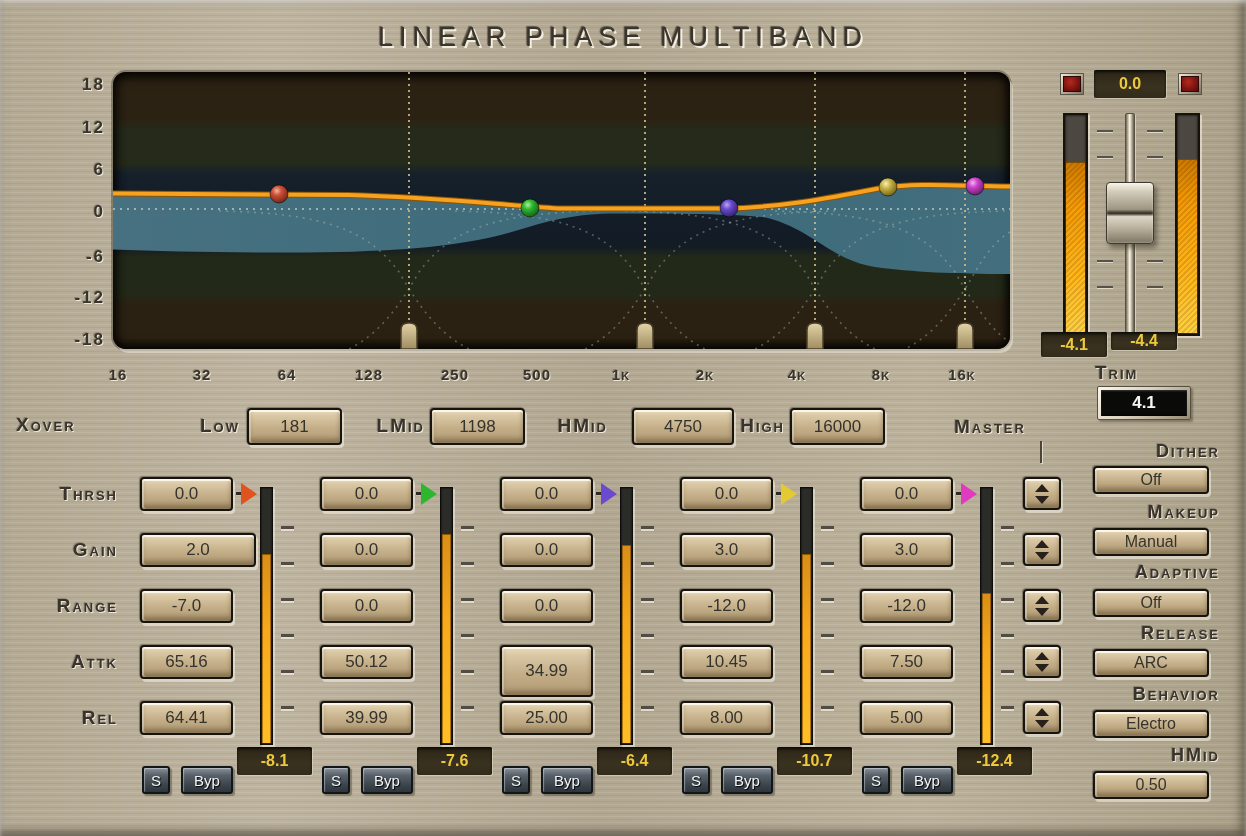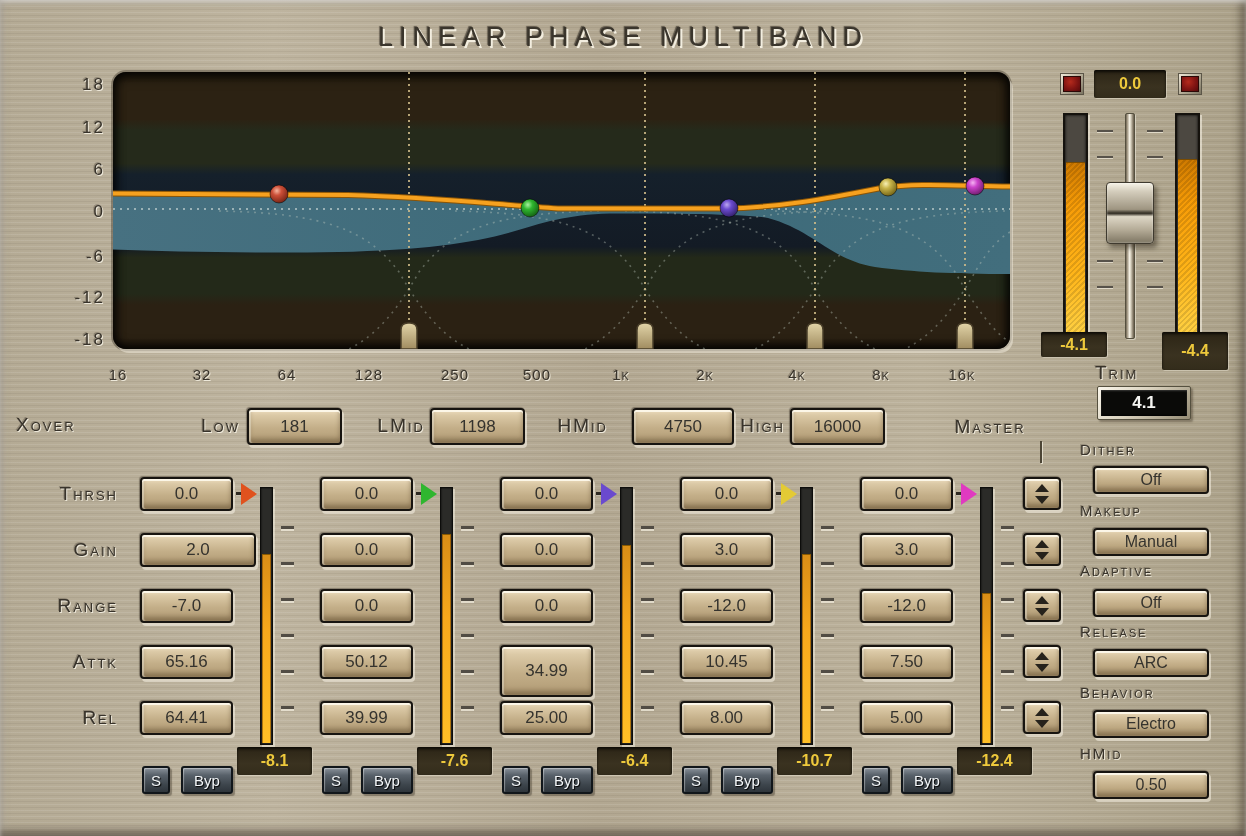--- a/index.html
+++ b/index.html
@@ -9,21 +9,21 @@
     background:
       repeating-linear-gradient(180deg, rgba(255,255,255,.10) 0 1px, rgba(255,255,255,0) 1px 3px, rgba(70,60,45,.08) 3px 4px, rgba(255,255,255,0) 4px 6px),
       linear-gradient(90deg,#b4aa94 0%,#beb49f 22%,#b2a791 48%,#bcb29c 74%,#aba189 100%);
     box-shadow: inset 0 3px 4px rgba(255,255,255,.5), inset 0 -5px 10px rgba(55,45,35,.55),
                 inset -6px 0 10px rgba(55,45,35,.4), inset 4px 0 6px rgba(255,255,255,.25);
     user-select:none;
   }
   .abs{position:absolute;}
   
   .eng{
-    color:#38332b;font-variant:small-caps;font-weight:normal;letter-spacing:2px;
+    color:#38332b;font-variant:small-caps;font-weight:bold;letter-spacing:2px;
     text-shadow:1px 1px 0 rgba(250,246,234,.8), -1px -1px 0 rgba(40,33,24,.25);
   }
   .title{
     left:0;top:22px;width:1246px;text-align:center;font-size:27px;font-weight:normal;
     letter-spacing:6px;color:#3a352c;
     text-shadow:2px 2px 0 rgba(248,244,231,.9), -1px -1px 1px rgba(25,20,14,.55);
   }
   
   .tanbtn{
     background:linear-gradient(180deg,#ecdcbe 0%,#dbc9a6 16%,#c3ae88 55%,#b09a74 100%);
@@ -122,21 +122,21 @@
       #15202b 37%, #131b25 63%,
       #232919 67%, #232919 80%,
       #2b2113 84%, #2b2113 96%, #1e160c 100%);
     box-shadow: inset 0 5px 12px rgba(0,0,0,.6), inset 0 -4px 10px rgba(0,0,0,.5),
                 inset 4px 0 8px rgba(0,0,0,.45), inset -4px 0 8px rgba(0,0,0,.45),
                 3px 4px 0 rgba(243,238,224,.5), 0 0 0 2px rgba(58,50,38,.4);
   }
   .ylab{width:50px;text-align:right;font-size:17px;}
   .xlab{width:64px;margin-left:-32px;text-align:center;font-size:15px;letter-spacing:1px;}
   .rowlab{left:12px;width:106px;text-align:right;font-size:19px;}
-  .sidelab{left:1080px;width:140px;text-align:left;font-size:15px;}
+  .sidelab{left:1080px;width:140px;text-align:right;font-size:18px;}
 </style>
 </head>
 <body>
 
 <div id="stage">
 
   <div class="abs title">LINEAR PHASE MULTIBAND</div>
 
   <div class="abs eng ylab" style="left:55px;top:75px">18</div>
   <div class="abs eng ylab" style="left:55px;top:118px">12</div>
@@ -262,21 +262,21 @@
   <div class="abs ftick" style="left:1097px;top:286px"></div>
   <div class="abs ftick" style="left:1147px;top:130px"></div>
   <div class="abs ftick" style="left:1147px;top:156px"></div>
   <div class="abs ftick" style="left:1147px;top:260px"></div>
   <div class="abs ftick" style="left:1147px;top:286px"></div>
 
   <div class="abs fader-track" style="left:1125px;top:113px;width:10px;height:226px"></div>
   <div class="abs fader-knob" style="left:1106px;top:182px;width:48px;height:62px"></div>
 
   <div class="abs dark-disp" style="left:1041px;top:332px;width:66px;height:25px">-4.1</div>
-  <div class="abs dark-disp" style="left:1162px;top:332px;width:66px;height:38px">-4.4</div>
+  <div class="abs dark-disp" style="left:1111px;top:332px;width:66px;height:18px">-4.4</div>
 
   <div class="abs eng" style="left:1095px;top:362px;width:100px;text-align:left;font-size:19px">Trim</div>
   <div class="abs trim-frame" style="left:1097px;top:386px;width:94px;height:34px">
     <div class="trim-inner">4.1</div>
   </div>
 
   <div class="abs eng" style="left:16px;top:414px;font-size:19px">Xover</div>
   <div class="abs eng" style="left:162px;top:415px;width:78px;text-align:right;font-size:19px">Low</div>
   <div class="abs tanbtn" style="left:247px;top:408px;width:95px;height:37px">181</div>
   <div class="abs eng" style="left:345px;top:415px;width:80px;text-align:right;font-size:19px">LMid</div>

